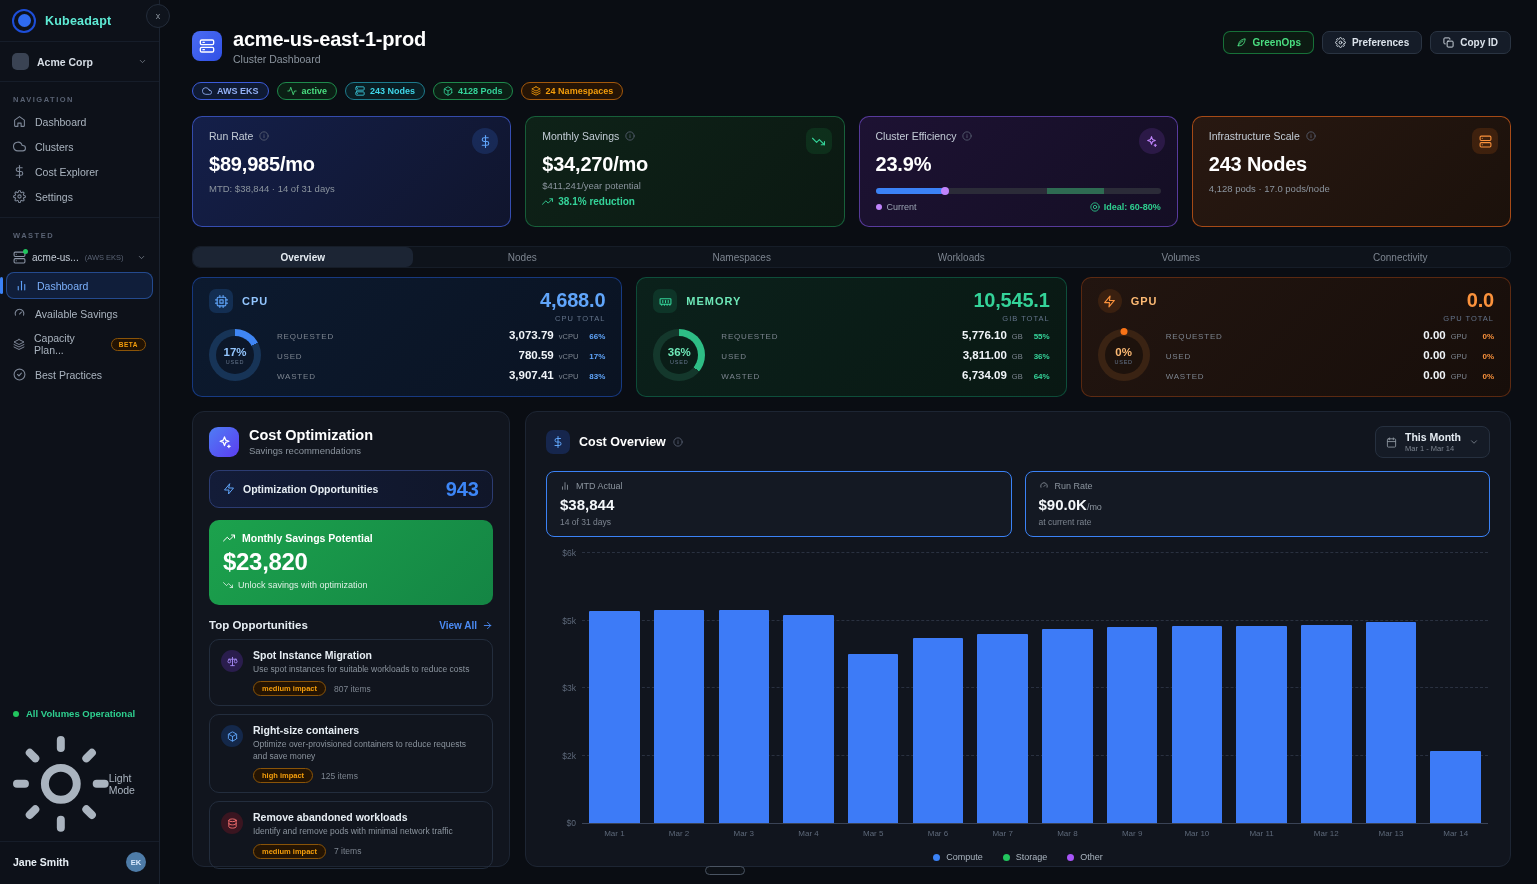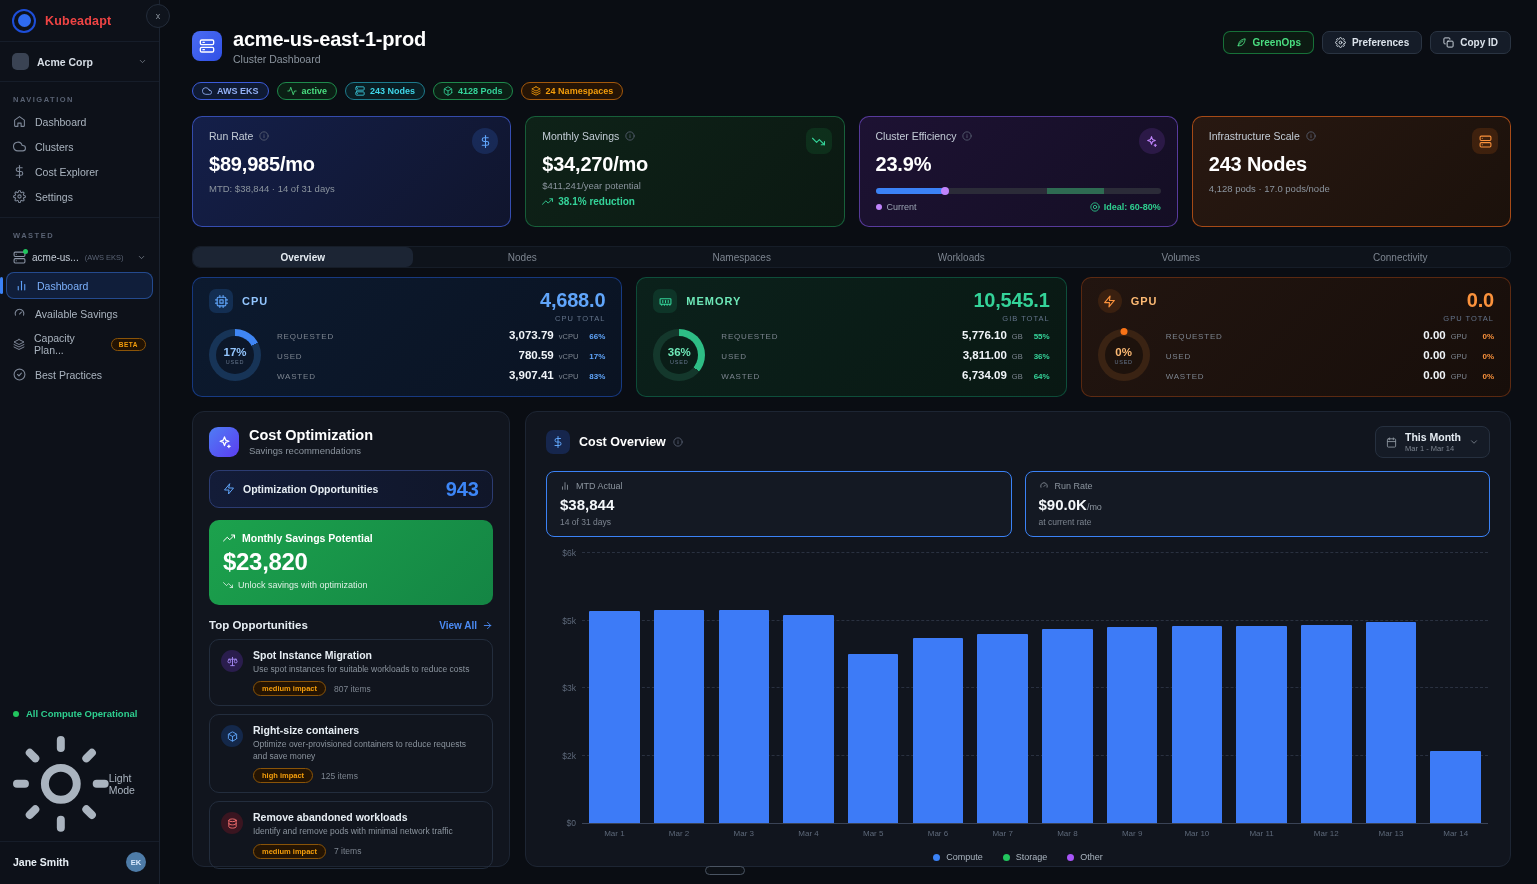--- a/index.html
+++ b/index.html
@@ -12,21 +12,21 @@
   svg { display:block; }
   .ico { stroke:currentColor; fill:none; stroke-width:2; stroke-linecap:round; stroke-linejoin:round; }
 
   
   .sidebar { position:absolute; left:0; top:0; width:160px; height:884px;
     background:#0d1119; border-right:1px solid #1b2330; display:flex; flex-direction:column; z-index:2; }
   .logo-row { display:flex; align-items:center; gap:9px; padding:9px 12px; border-bottom:1px solid #161d29; height:42px; }
   .logo-mark { width:24px; height:24px; border-radius:50%; border:2px solid #1d4ed8; background:#0d1119;
     display:flex; align-items:center; justify-content:center; }
   .logo-dot { width:13px; height:13px; border-radius:50%; background:#2f6bf0; }
-  .app-name { font-size:12.5px; font-weight:bold; color:#ef4444; letter-spacing:.2px;text-align:center; }
+  .app-name { font-size:12.5px; font-weight:bold; color:#5eead4; letter-spacing:.2px;text-align:center; }
   .collapse-btn { position:absolute; left:146px; top:4px; width:24px; height:24px; border-radius:50%;
     background:#0f141d; border:1px solid #232c3a; color:#8b949e; font-size:9px;
     display:flex; align-items:center; justify-content:center; z-index:5; cursor:pointer; }
   .org-row { display:flex; align-items:center; gap:8px; padding:9px 12px; border-bottom:1px solid #161d29; height:40px; }
   .org-avatar { width:17px; height:17px; border-radius:5px; background:#3a4353; }
   .org-name { font-size:10.5px; font-weight:bold; color:#d7dee6; flex:1; }
   .section-label { font-size:7.5px; letter-spacing:1.5px; color:#596273; font-weight:bold; padding:13px 13px 5px; }
   .nav-item { display:flex; align-items:center; gap:9px; padding:6px 13px; color:#aab4bf; font-size:10.5px; cursor:pointer; position:relative; }
   .nav-item .nico { width:13px; height:13px; color:#7d8797; }
   .divider { border-top:1px solid #161d29; margin:8px 0 0; }
@@ -310,21 +310,21 @@
         <circle cx="12" cy="12" r="10"></circle>
         <polyline points="8.5 12 11 14.5 15.5 9.5"></polyline>
       </svg>
     <span>Best Practices</span>
   </div>
 
   <div class="sb-spacer"></div>
 
   <div class="status-row">
     <span class="status-dot"></span>
-    <span>All Compute Operational</span>
+    <span>All Volumes Operational</span>
   </div>
   <div class="theme-row">
     <svg class="ico nico" viewBox="0 0 24 24">
         <circle cx="12" cy="12" r="4"></circle>
         <line x1="12" y1="1" x2="12" y2="3"></line>
         <line x1="12" y1="21" x2="12" y2="23"></line>
         <line x1="4.2" y1="4.2" x2="5.6" y2="5.6"></line>
         <line x1="18.4" y1="18.4" x2="19.8" y2="19.8"></line>
         <line x1="1" y1="12" x2="3" y2="12"></line>
         <line x1="21" y1="12" x2="23" y2="12"></line>

